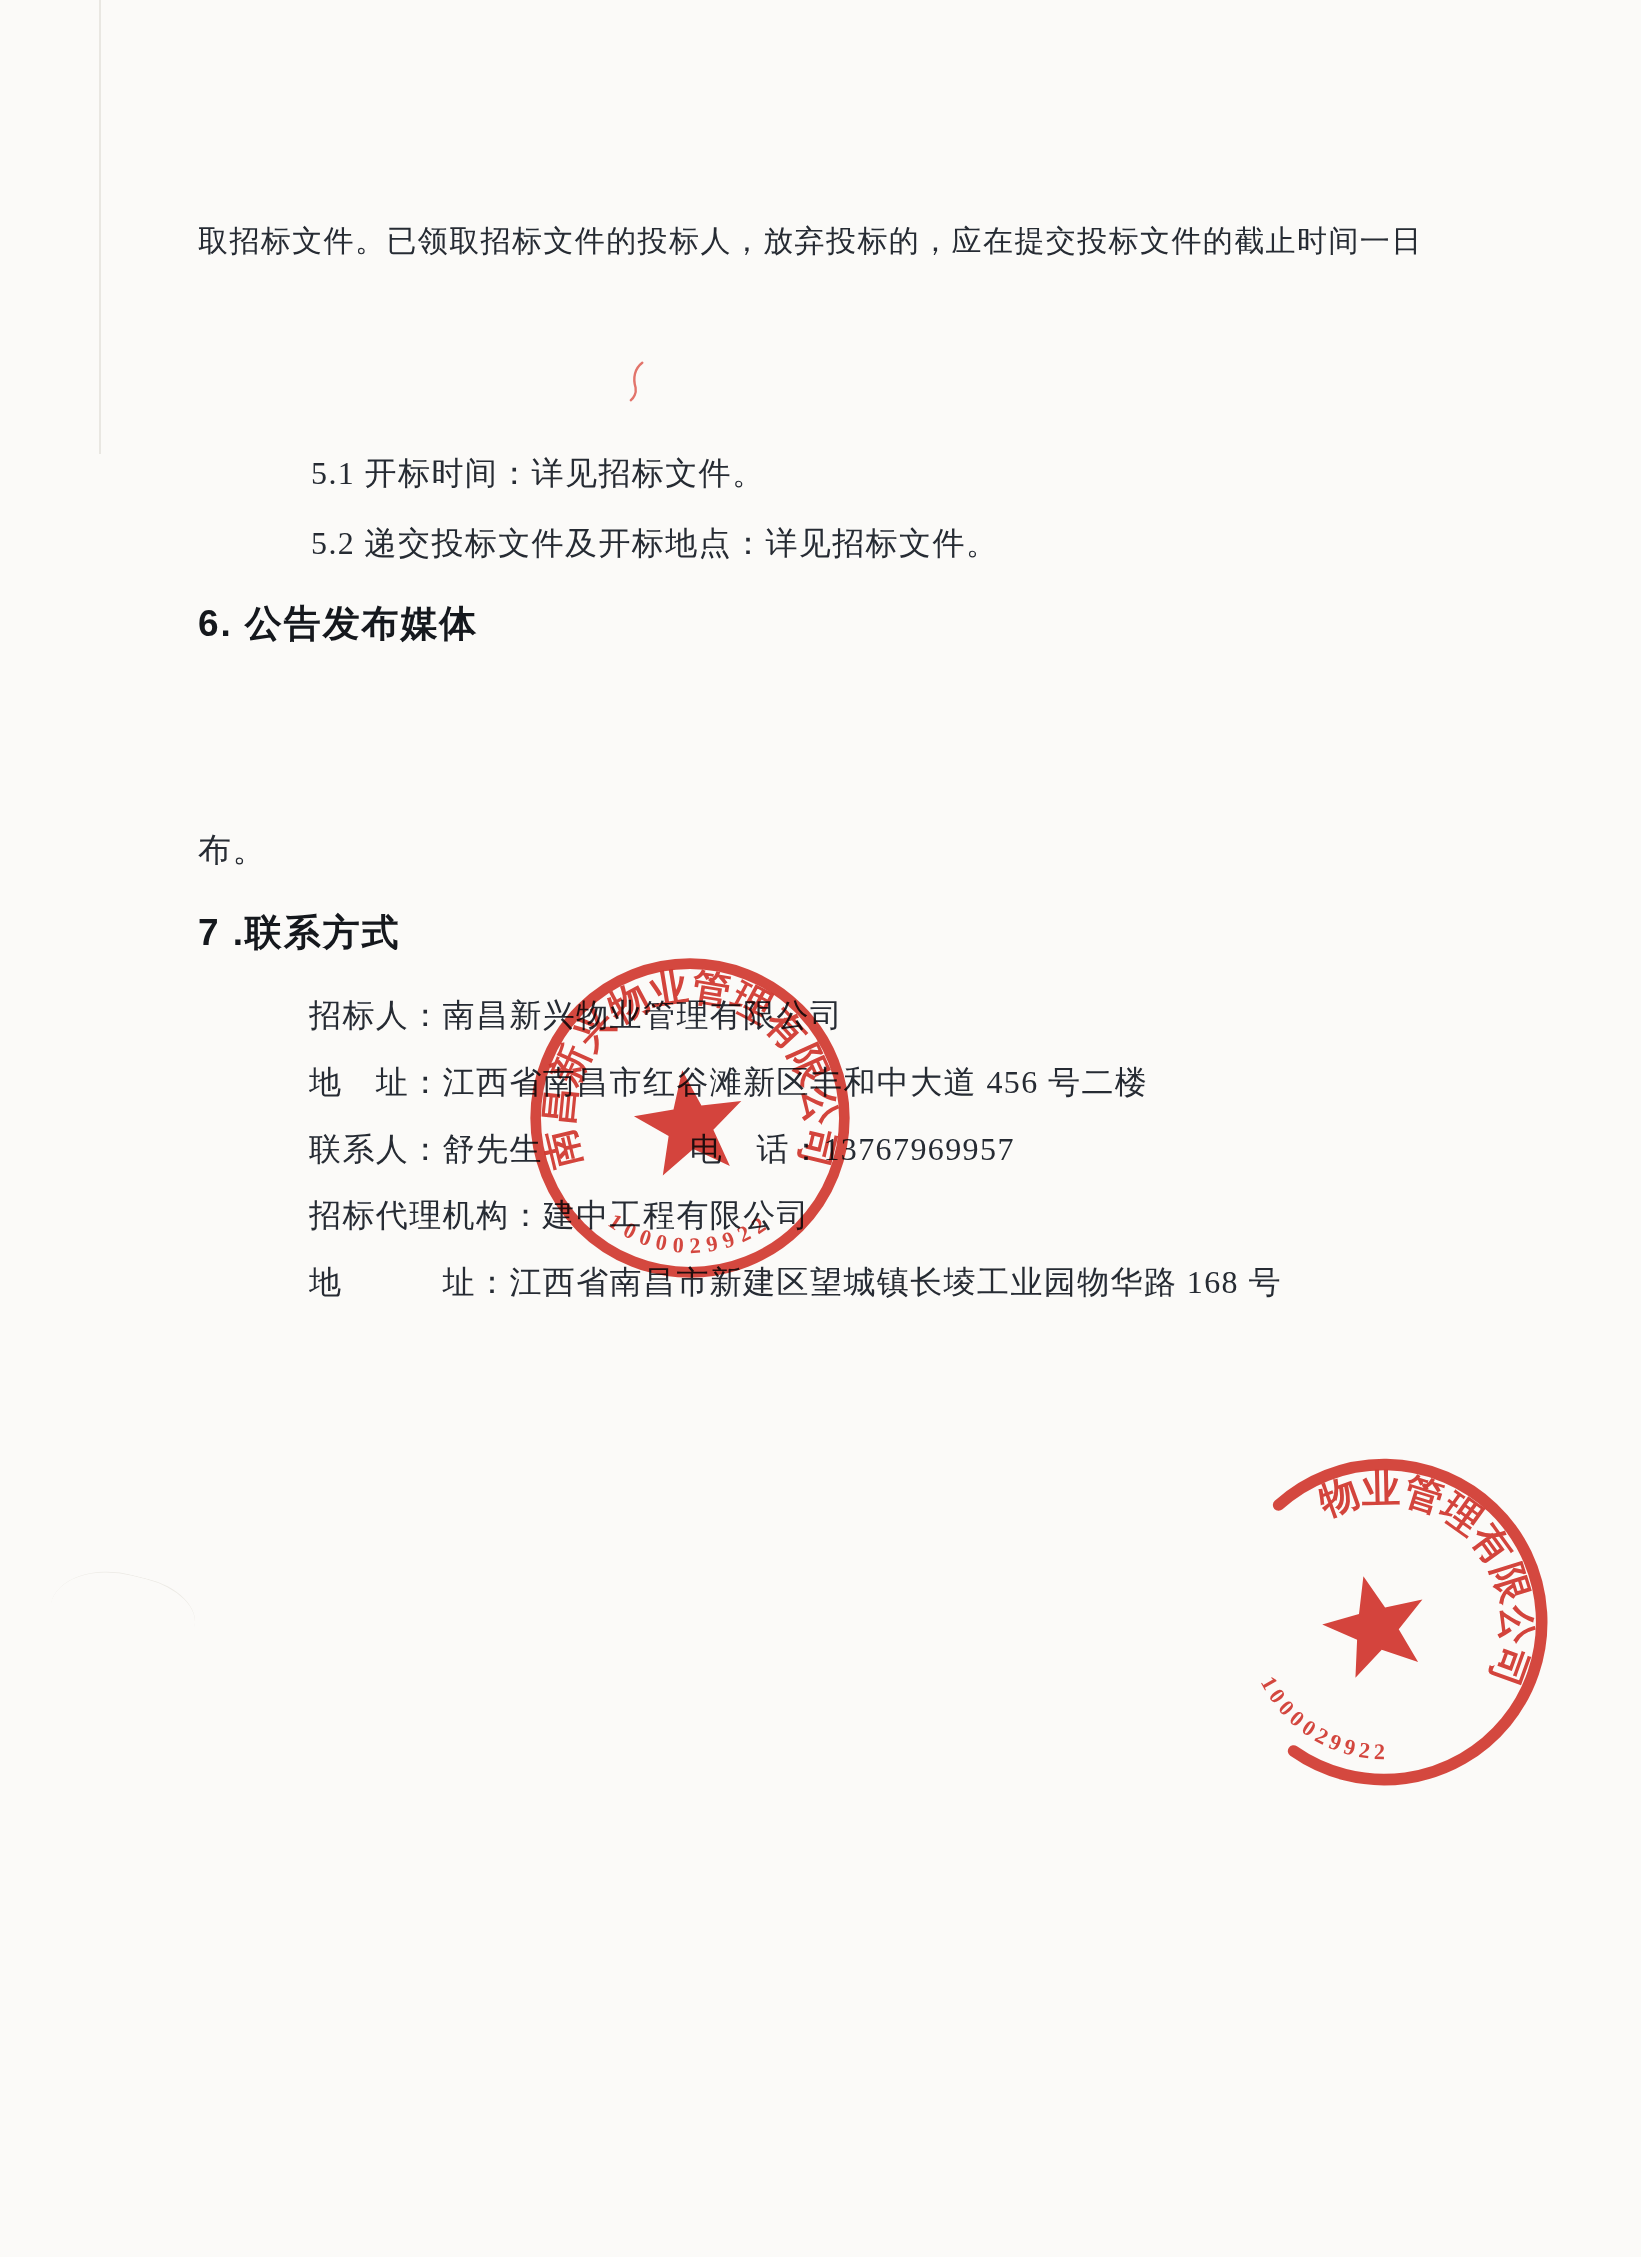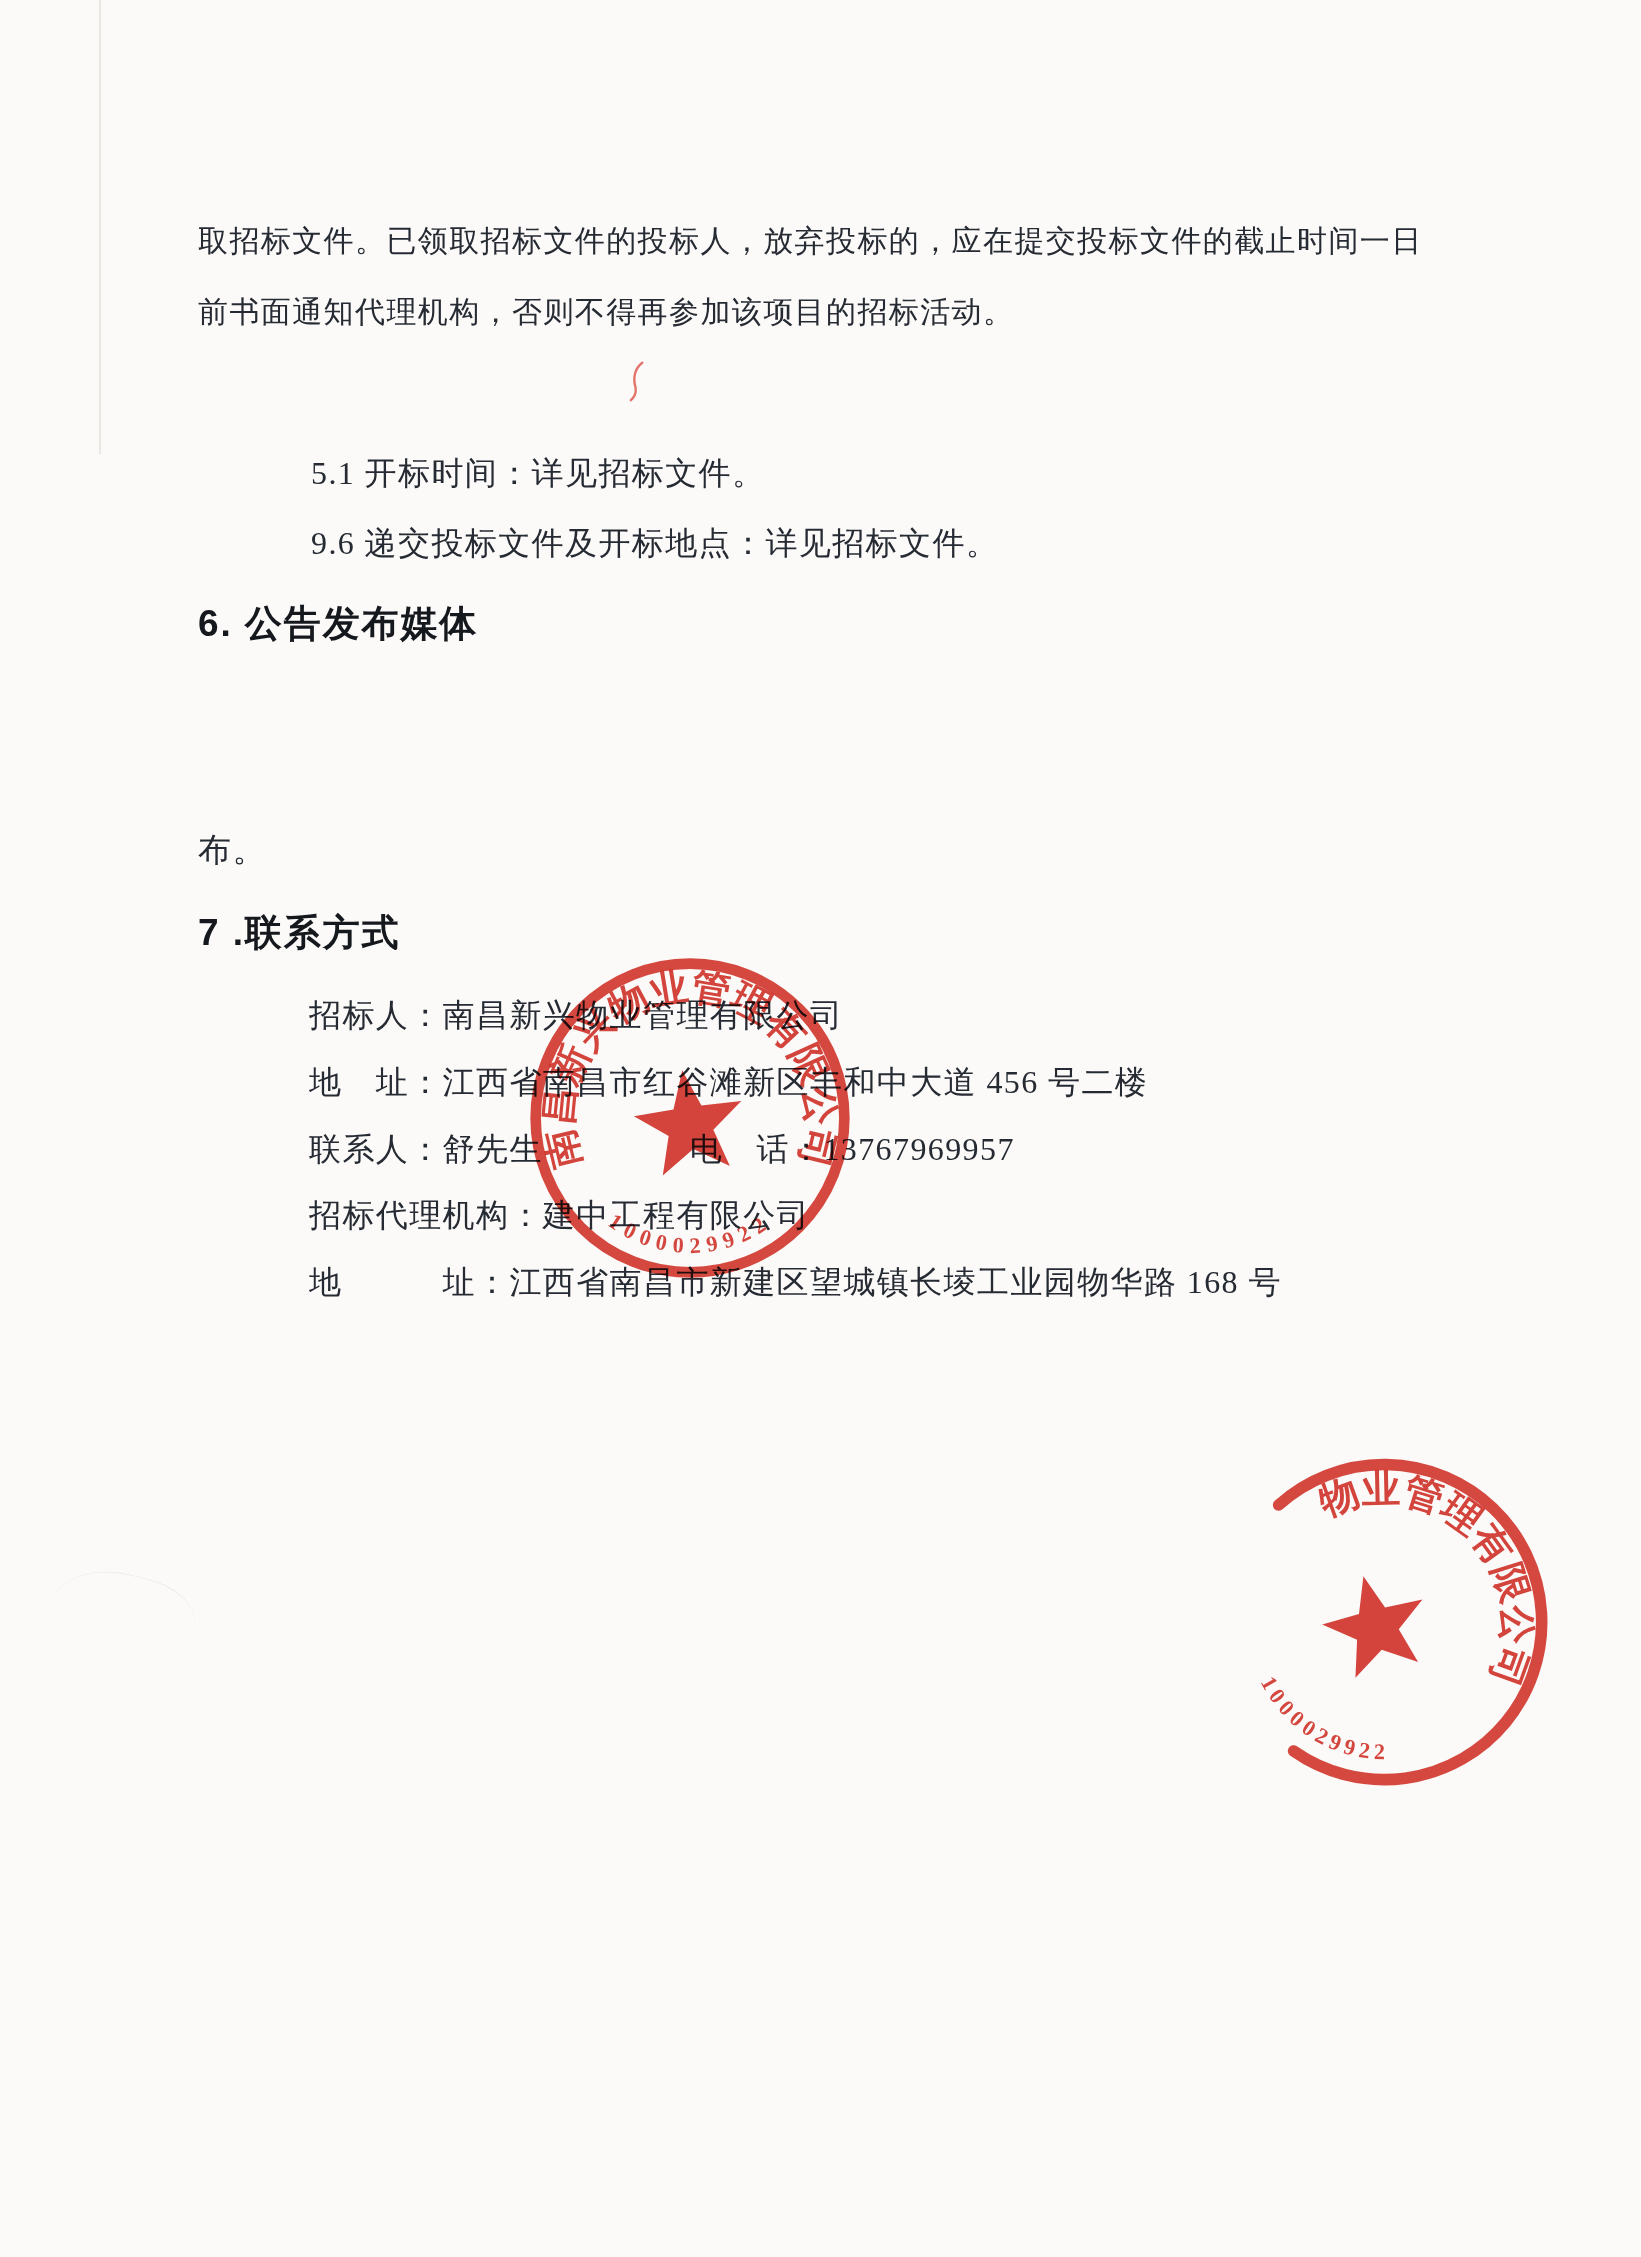--- a/index.html
+++ b/index.html
@@ -31,25 +31,24 @@
 </head>
 <body>
 
 <div class="page">
 
   <div class="scan-edge"></div>
   <div class="crease"></div>
 
   <div class="body-text" style="left:198px;top:205px;">
     <span>取招标文件。已领取招标文件的投标人，放弃投标的，应在提交投标文件的截止时间一日</span><br>
-    <span>前书面通知代理机构，否则不得再参加该项目的招标活动。</span>
   </div>
 
   <div class="sub-item" style="left:311px;top:452px;">5.1 开标时间：详见招标文件。</div>
-  <div class="sub-item" style="left:311px;top:522px;">9.6 递交投标文件及开标地点：详见招标文件。</div>
+  <div class="sub-item" style="left:311px;top:522px;">5.2 递交投标文件及开标地点：详见招标文件。</div>
 
   <svg class="ink-artifact" style="left:623px;top:359px;" width="29" height="44" viewBox="0 0 30 46">
     <path d="M20 4 C12 10 10 20 13 30 C14 36 11 41 8 43" fill="none" stroke="#e2746b" stroke-width="2.5" stroke-linecap="round"></path>
   </svg>
 
   <div class="heading" style="left:198px;top:599px;">6. 公告发布媒体</div>
   <div class="s6-line" style="left:198px;top:828px;">布。</div>
 
   <div class="heading" style="left:198px;top:908px;">7 .联系方式</div>
 

